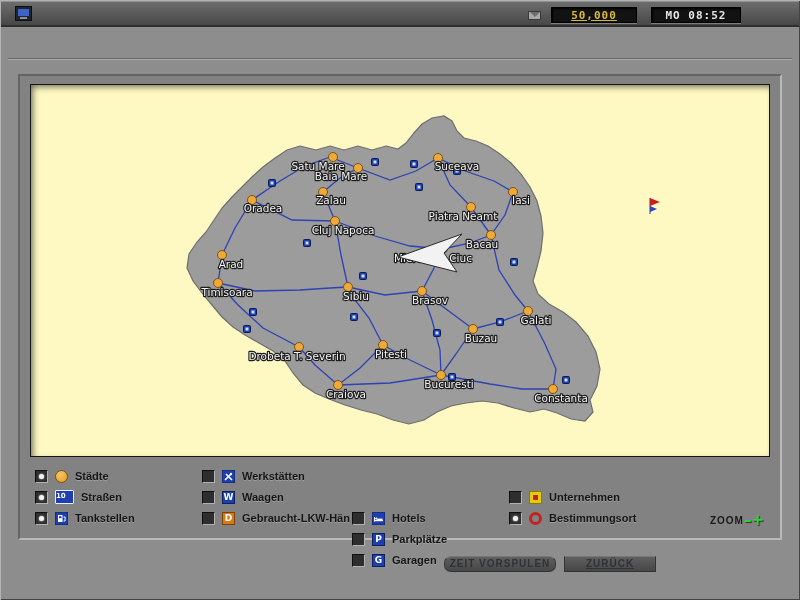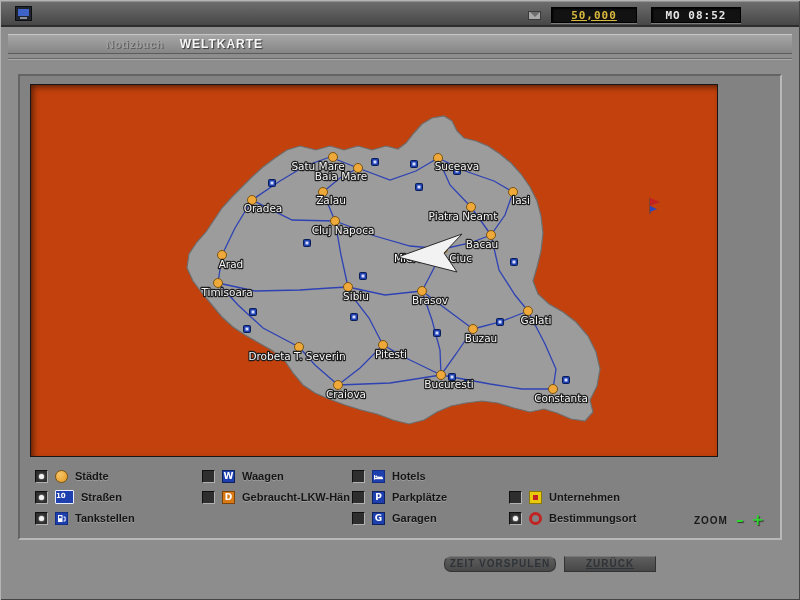--- a/index.html
+++ b/index.html
@@ -26,44 +26,44 @@
   .tabbar{position:absolute;left:8px;right:8px;top:34px;height:20px;
     background:linear-gradient(180deg,#a6a6a6,#868686);
     border-top:1px solid #c6c6c6;border-bottom:1px solid #5c5c5c;box-sizing:border-box;
     display:flex;align-items:center;padding-left:98px;gap:16px;}
   .tab-inactive{color:#a0a0a0;text-shadow:1px 1px 0 #5f5f5f;font:bold 11px "Liberation Sans",sans-serif;letter-spacing:.5px;cursor:pointer;}
   .tab-active{color:#f6f6f6;text-shadow:1px 1px 1px #3a3a3a;font:bold 12px "Liberation Sans",sans-serif;letter-spacing:1px;cursor:pointer;}
   .groove{position:absolute;left:8px;right:8px;top:58px;height:0;border-top:1px solid #6a6a6a;border-bottom:1px solid #a9a9a9;}
   
   .panel{position:absolute;left:18px;top:74px;width:764px;height:466px;background:#828282;
     border:2px solid;border-color:#646464 #b8b8b8 #b8b8b8 #646464;box-sizing:border-box;}
-  .map-area{position:absolute;left:10px;top:8px;width:688px;height:373px;background:#c2410c;
+  .map-area{position:absolute;left:10px;top:8px;width:740px;height:373px;background:#fef9c3;
     box-shadow:inset 0 0 0 1px #161616, inset 3px 3px 6px rgba(0,0,0,.55);cursor:crosshair;}
   .map-area svg{display:block;width:740px;height:373px;}
   
   .legend{position:absolute;left:0;right:0;top:381px;bottom:0;}
   .lcol{position:absolute;top:11px;display:flex;flex-direction:column;gap:5px;}
-  .lcol1{left:15px;} .lcol2{left:182px;} .lcol3{left:332px;} .lcol4{left:489px;}
+  .lcol1{left:15px;} .lcol2{left:182px;} .lcol3{left:332px;margin-top:42px;} .lcol4{left:489px;}
   .lcell{display:flex;align-items:center;gap:7px;height:16px;}
   .ctrl{width:13px;height:13px;background:#2e2e2e;box-sizing:border-box;flex:0 0 auto;
     border-top:1px solid #0f0f0f;border-left:1px solid #0f0f0f;border-bottom:1px solid #b2b2b2;border-right:1px solid #b2b2b2;
     display:flex;align-items:center;justify-content:center;cursor:pointer;}
   .ctrl .dot{width:5px;height:5px;border-radius:50%;background:#f2f2f2;box-shadow:0 0 2px #fff;}
   .licon{width:13px;height:13px;box-sizing:border-box;flex:0 0 auto;display:flex;align-items:center;justify-content:center;}
   .icon-city{width:11px;height:11px;border-radius:50%;background:radial-gradient(circle at 35% 30%,#f7c468,#e49a22);border:1px solid #7a540e;}
   .icon-road{width:17px;height:12px;background:#1e3fae;border:1px solid #e8edff;border-radius:1px;color:#fff;
     font:bold 7px/10px "DejaVu Sans",sans-serif;text-align:left;}
   .icon-letter{width:13px;height:13px;background:#1e3fae;border:1px solid #0c215e;color:#fff;
     font:bold 9px/11px "DejaVu Sans",sans-serif;text-align:center;box-sizing:border-box;}
   .icon-dealer{background:#d97916;border-color:#7d4206;}
   .icon-company{width:13px;height:13px;background:#e8c90c;border:1px solid #8a7a00;position:relative;box-sizing:border-box;}
   .icon-company::after{content:"";position:absolute;left:3px;top:3px;width:5px;height:5px;background:#c32222;}
   .icon-dest{width:13px;height:13px;border-radius:50%;border:3px solid #c32222;box-sizing:border-box;}
   .llabel{font:bold 11px "Liberation Sans",sans-serif;color:#151515;white-space:nowrap;text-shadow:0 1px 0 #9e9e9e;}
-  .zoom{position:absolute;right:16px;bottom:12px;display:flex;align-items:center;gap:8px;}
+  .zoom{position:absolute;right:16px;bottom:12px;display:flex;align-items:center;}
   .zoom-label{font:bold 10px "Liberation Sans",sans-serif;color:#1a1a1a;letter-spacing:1px;}
   .zoom-btn{font:bold 15px/12px "DejaVu Sans",sans-serif;color:#2fd42f;text-shadow:1px 1px 1px #333;cursor:pointer;}
   
   .btn{position:absolute;top:556px;height:16px;background:linear-gradient(180deg,#5f5f5f,#474747);
     border:1px solid #333;border-top-color:#777;box-sizing:border-box;
     font:bold 10px/14px "Liberation Sans",sans-serif;color:#2e3338;text-align:center;letter-spacing:1px;cursor:pointer;}
   .btn-time{left:444px;width:112px;border-radius:7px;}
   .btn-back{left:564px;width:92px;text-decoration:underline;}
 </style>
 </head>
@@ -78,24 +78,20 @@
     </div>
     <div class="mail-icon"></div>
     <div class="infobox moneybox">
       <span class="money-text">50,000</span>
     </div>
     <div class="infobox timebox">
       <span class="time-text">MO 08:52</span>
     </div>
   </div>
 
-  <div class="tabbar">
-    <span class="tab-inactive">Notizbuch</span>
-    <span class="tab-active">WELTKARTE</span>
-  </div>
   <div class="groove"></div>
 
   <div class="panel">
     <div class="map-area">
       <svg id="map-svg" viewBox="30 84 740 373">
           <path d="M300,146 L316,150 L330,146 L344,150 L358,146 L372,150 L386,146 L398,149 L406,143 L414,133 L422,124 L432,118 L444,116 L452,121 L457,131 L464,138 L476,141 L488,146 L500,154 L511,163 L521,174 L530,187 L537,201 L541,216 L543,233 L541,251 L537,267 L533,281 L538,294 L549,304 L563,312 L576,322 L588,336 L596,352 L600,369 L597,386 L590,400 L593,412 L585,421 L571,419 L557,413 L544,409 L530,412 L514,408 L498,403 L482,401 L466,403 L451,406 L437,412 L424,420 L409,424 L393,420 L377,414 L361,410 L345,405 L329,399 L315,393 L303,385 L293,373 L285,361 L273,351 L259,343 L245,335 L233,327 L222,317 L212,305 L202,293 L193,281 L187,268 L189,254 L197,242 L206,232 L214,220 L222,208 L232,197 L242,187 L252,177 L263,167 L275,158 L287,150 Z" fill="#9c9c9c" stroke="#6e6e6e" stroke-width="1.2"></path>
           <polyline points="252,200 280,181 305,166 330,157" fill="none" stroke="#2e42b4" stroke-width="1.3"></polyline>
           <polyline points="330,157 358,168" fill="none" stroke="#2e42b4" stroke-width="1.3"></polyline>
           <polyline points="323,192 340,178 358,168" fill="none" stroke="#2e42b4" stroke-width="1.3"></polyline>
           <polyline points="358,168 390,180 416,171 438,158" fill="none" stroke="#2e42b4" stroke-width="1.3"></polyline>
@@ -238,20 +234,31 @@
                 <path d="M8.5,5 h1.6 v4 h-1.6" stroke="#fff" fill="none" stroke-width="1"></path>
               </svg>
           </span>
           <span class="llabel">Tankstellen</span>
         </div>
       </div>
 
       <div class="lcol lcol2">
         <div class="lcell">
           <span class="ctrl"></span>
+          <span class="licon">
+            <svg width="13" height="13" viewBox="0 0 13 13">
+                <rect width="13" height="13" fill="#1e3fae" stroke="#0c215e"></rect>
+                <path d="M3,10 L9,4 M4,4 L10,10" stroke="#fff" stroke-width="1.6"></path>
+                <circle cx="9" cy="4" r="1.2" fill="#fff"></circle>
+              </svg>
+          </span>
+          <span class="llabel">Werkstätten</span>
+        </div>
+        <div class="lcell">
+          <span class="ctrl"></span>
           <span class="icon-letter">W</span>
           <span class="llabel">Waagen</span>
         </div>
         <div class="lcell">
           <span class="ctrl"></span>
           <span class="icon-letter icon-dealer">D</span>
           <span class="llabel">Gebraucht-LKW-Hän</span>
         </div>
       </div>
 

